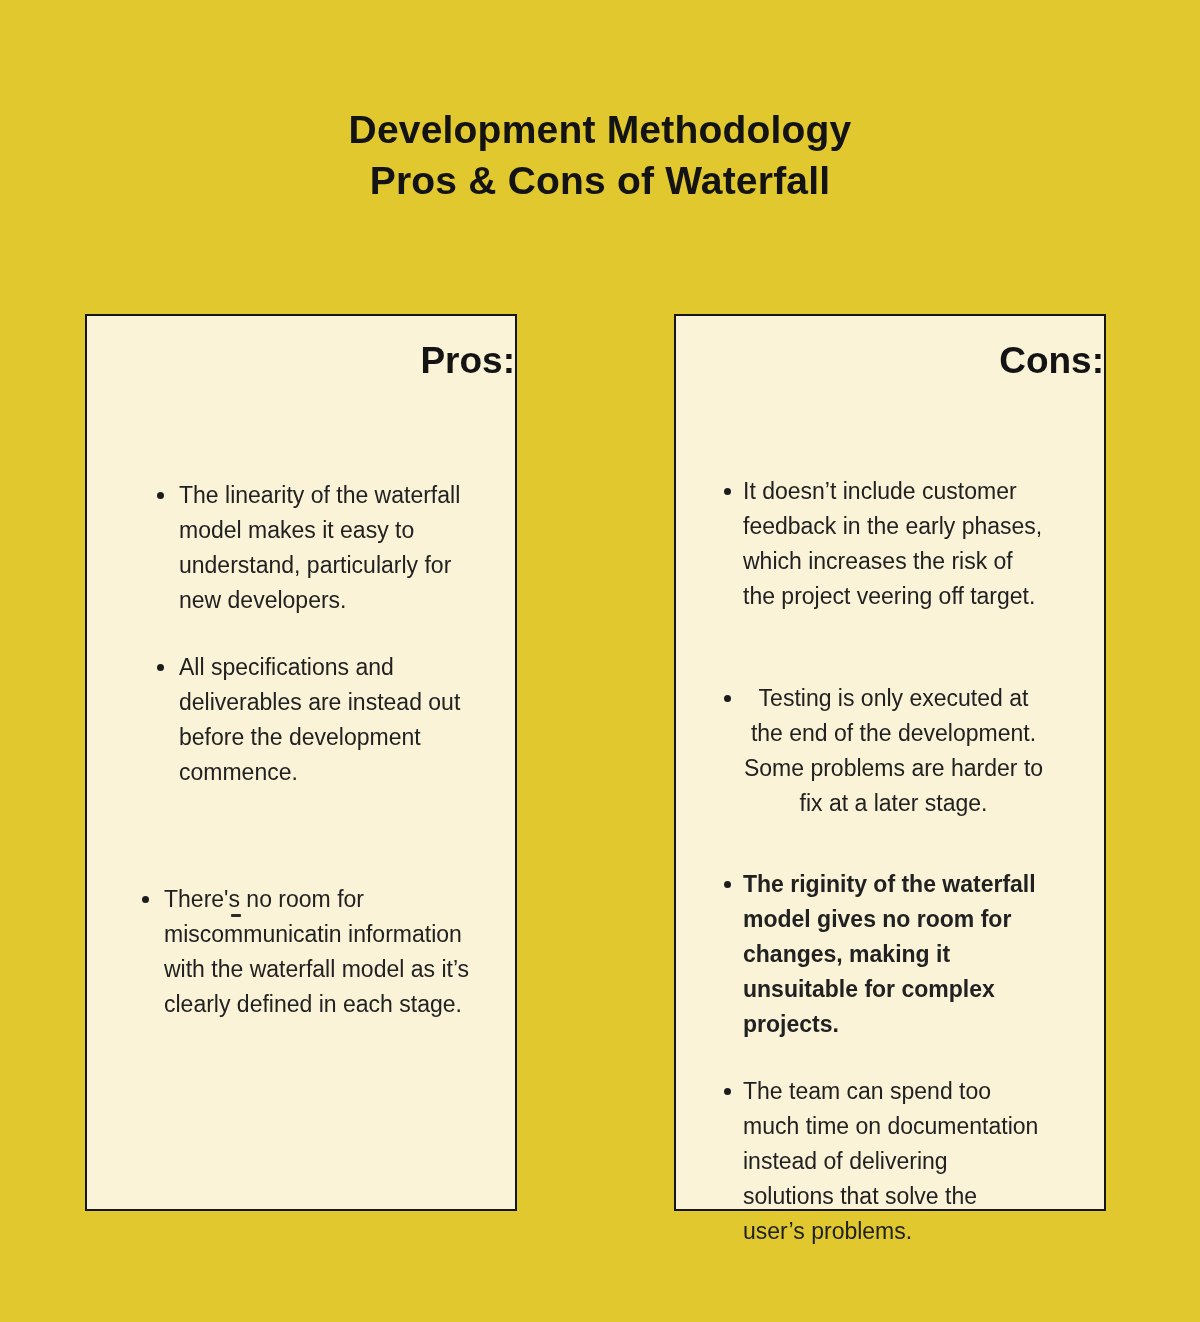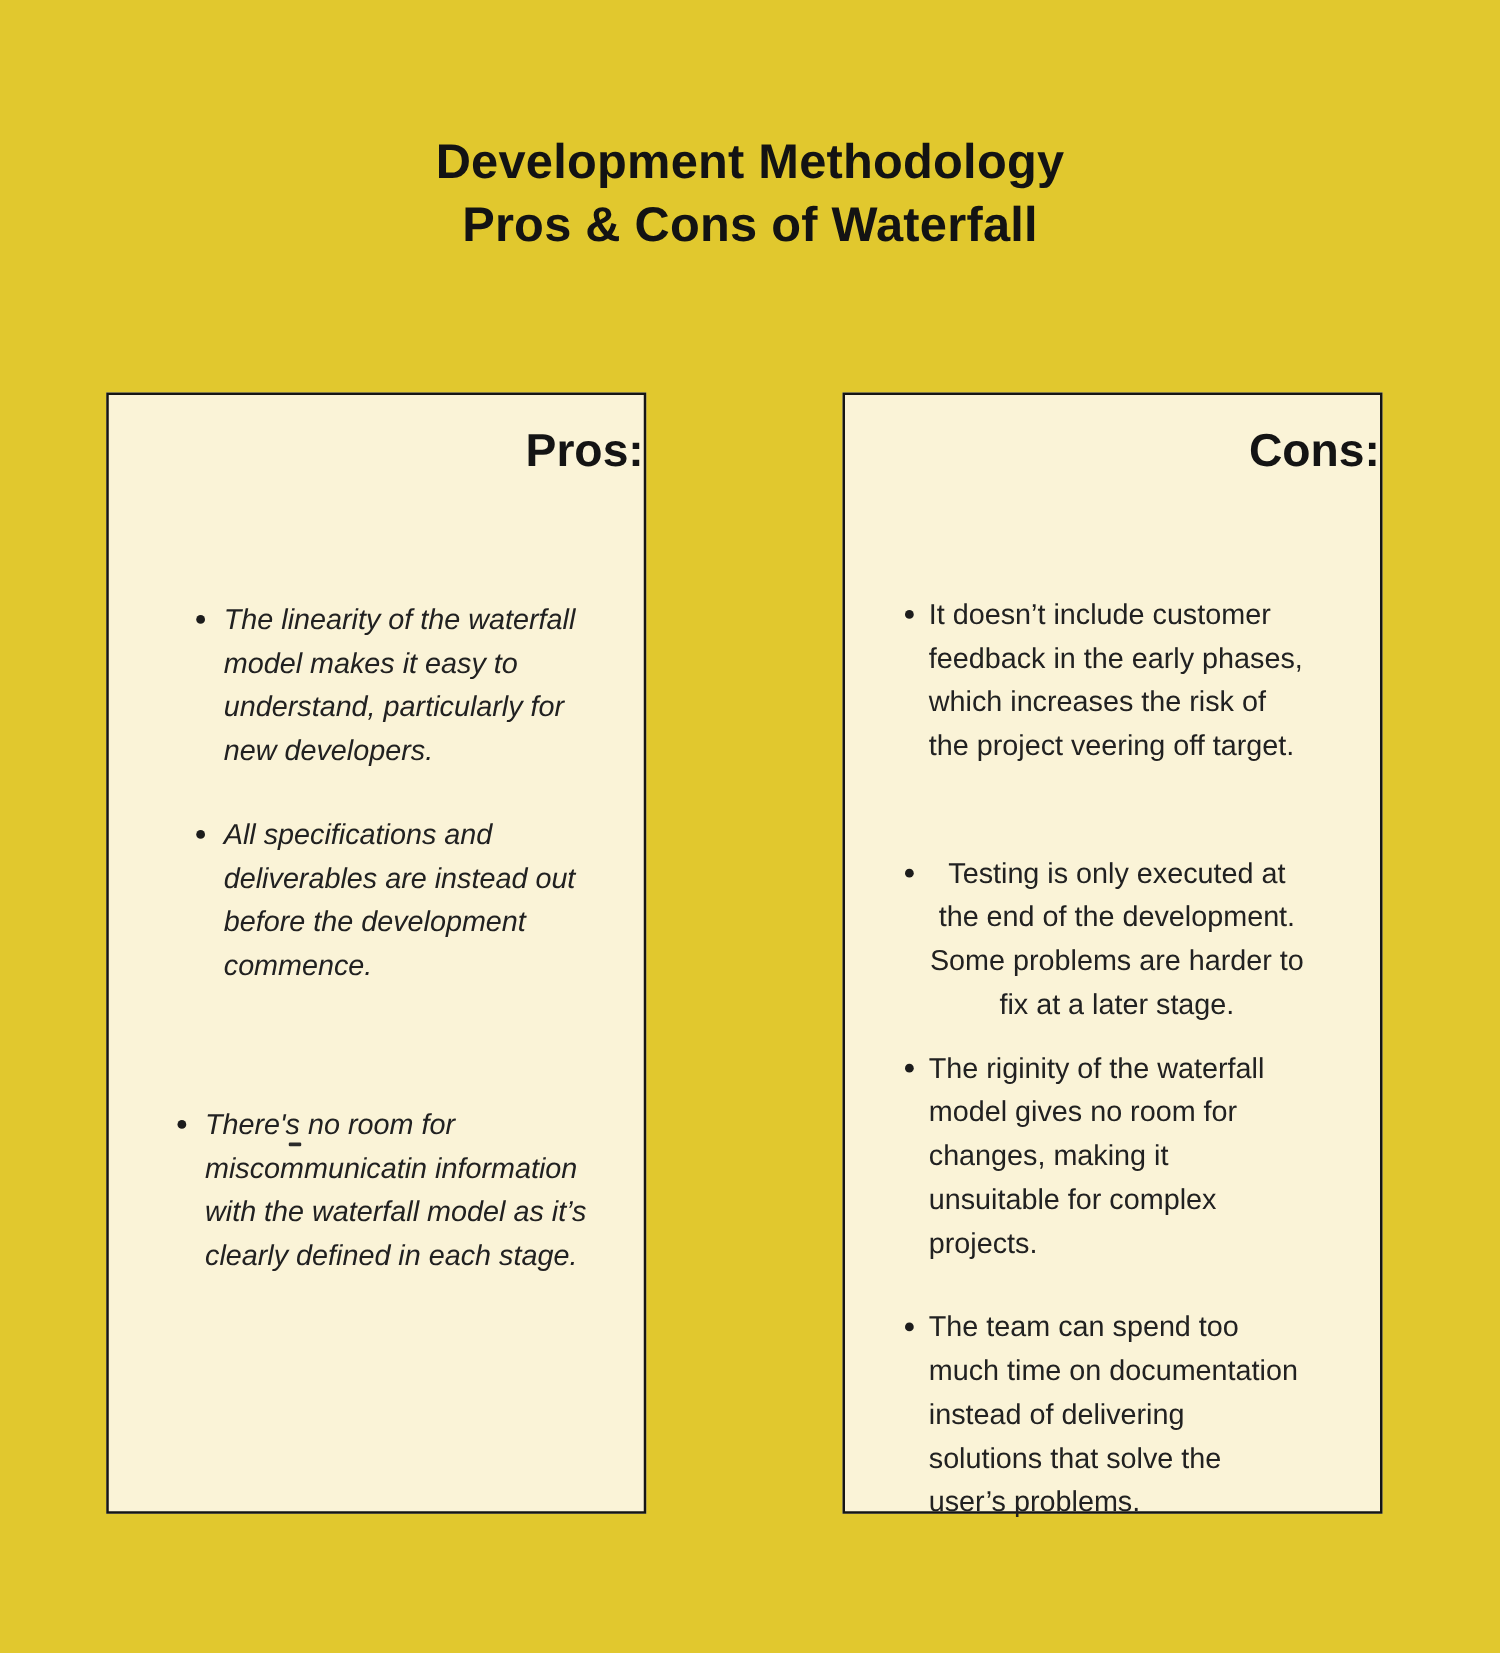--- a/index.html
+++ b/index.html
@@ -53,21 +53,20 @@
     font-weight: 700;
     color: #141414;
   }
   ul.bullet-list {
     list-style: none;
   }
   .pros ul.bullet-list {
     margin-top: 94px;
     padding-left: 70px;
     padding-right: 30px;
-    font-style: italic;
   }
   .cons ul.bullet-list {
     margin-top: 90px;
     padding-left: 48px;
     padding-right: 60px;
   }
   ul.bullet-list li {
     position: relative;
     padding-left: 22px;
     font-size: 23px;
@@ -81,21 +80,21 @@
     left: 0;
     top: 14px;
     width: 7px;
     height: 7px;
     border-radius: 50%;
     background: #1c1c1c;
   }
   .pros li.item-2 { margin-top: 32px; }
   .pros li.item-3 { margin-top: 92px; margin-left: -15px; }
   .cons li.item-2 { margin-top: 67px; text-align: center; }
-  .cons li.item-3 { margin-top: 16px; }
+  .cons li.item-3 { margin-top: 46px; font-weight: bold; }
   .cons li.item-4 { margin-top: 32px; }
   .apostrophe-underline {
     position: absolute;
     left: 89px;
     top: 32px;
     width: 10px;
     height: 3px;
     background: #2a2a2a;
     border-radius: 1px;
   }

